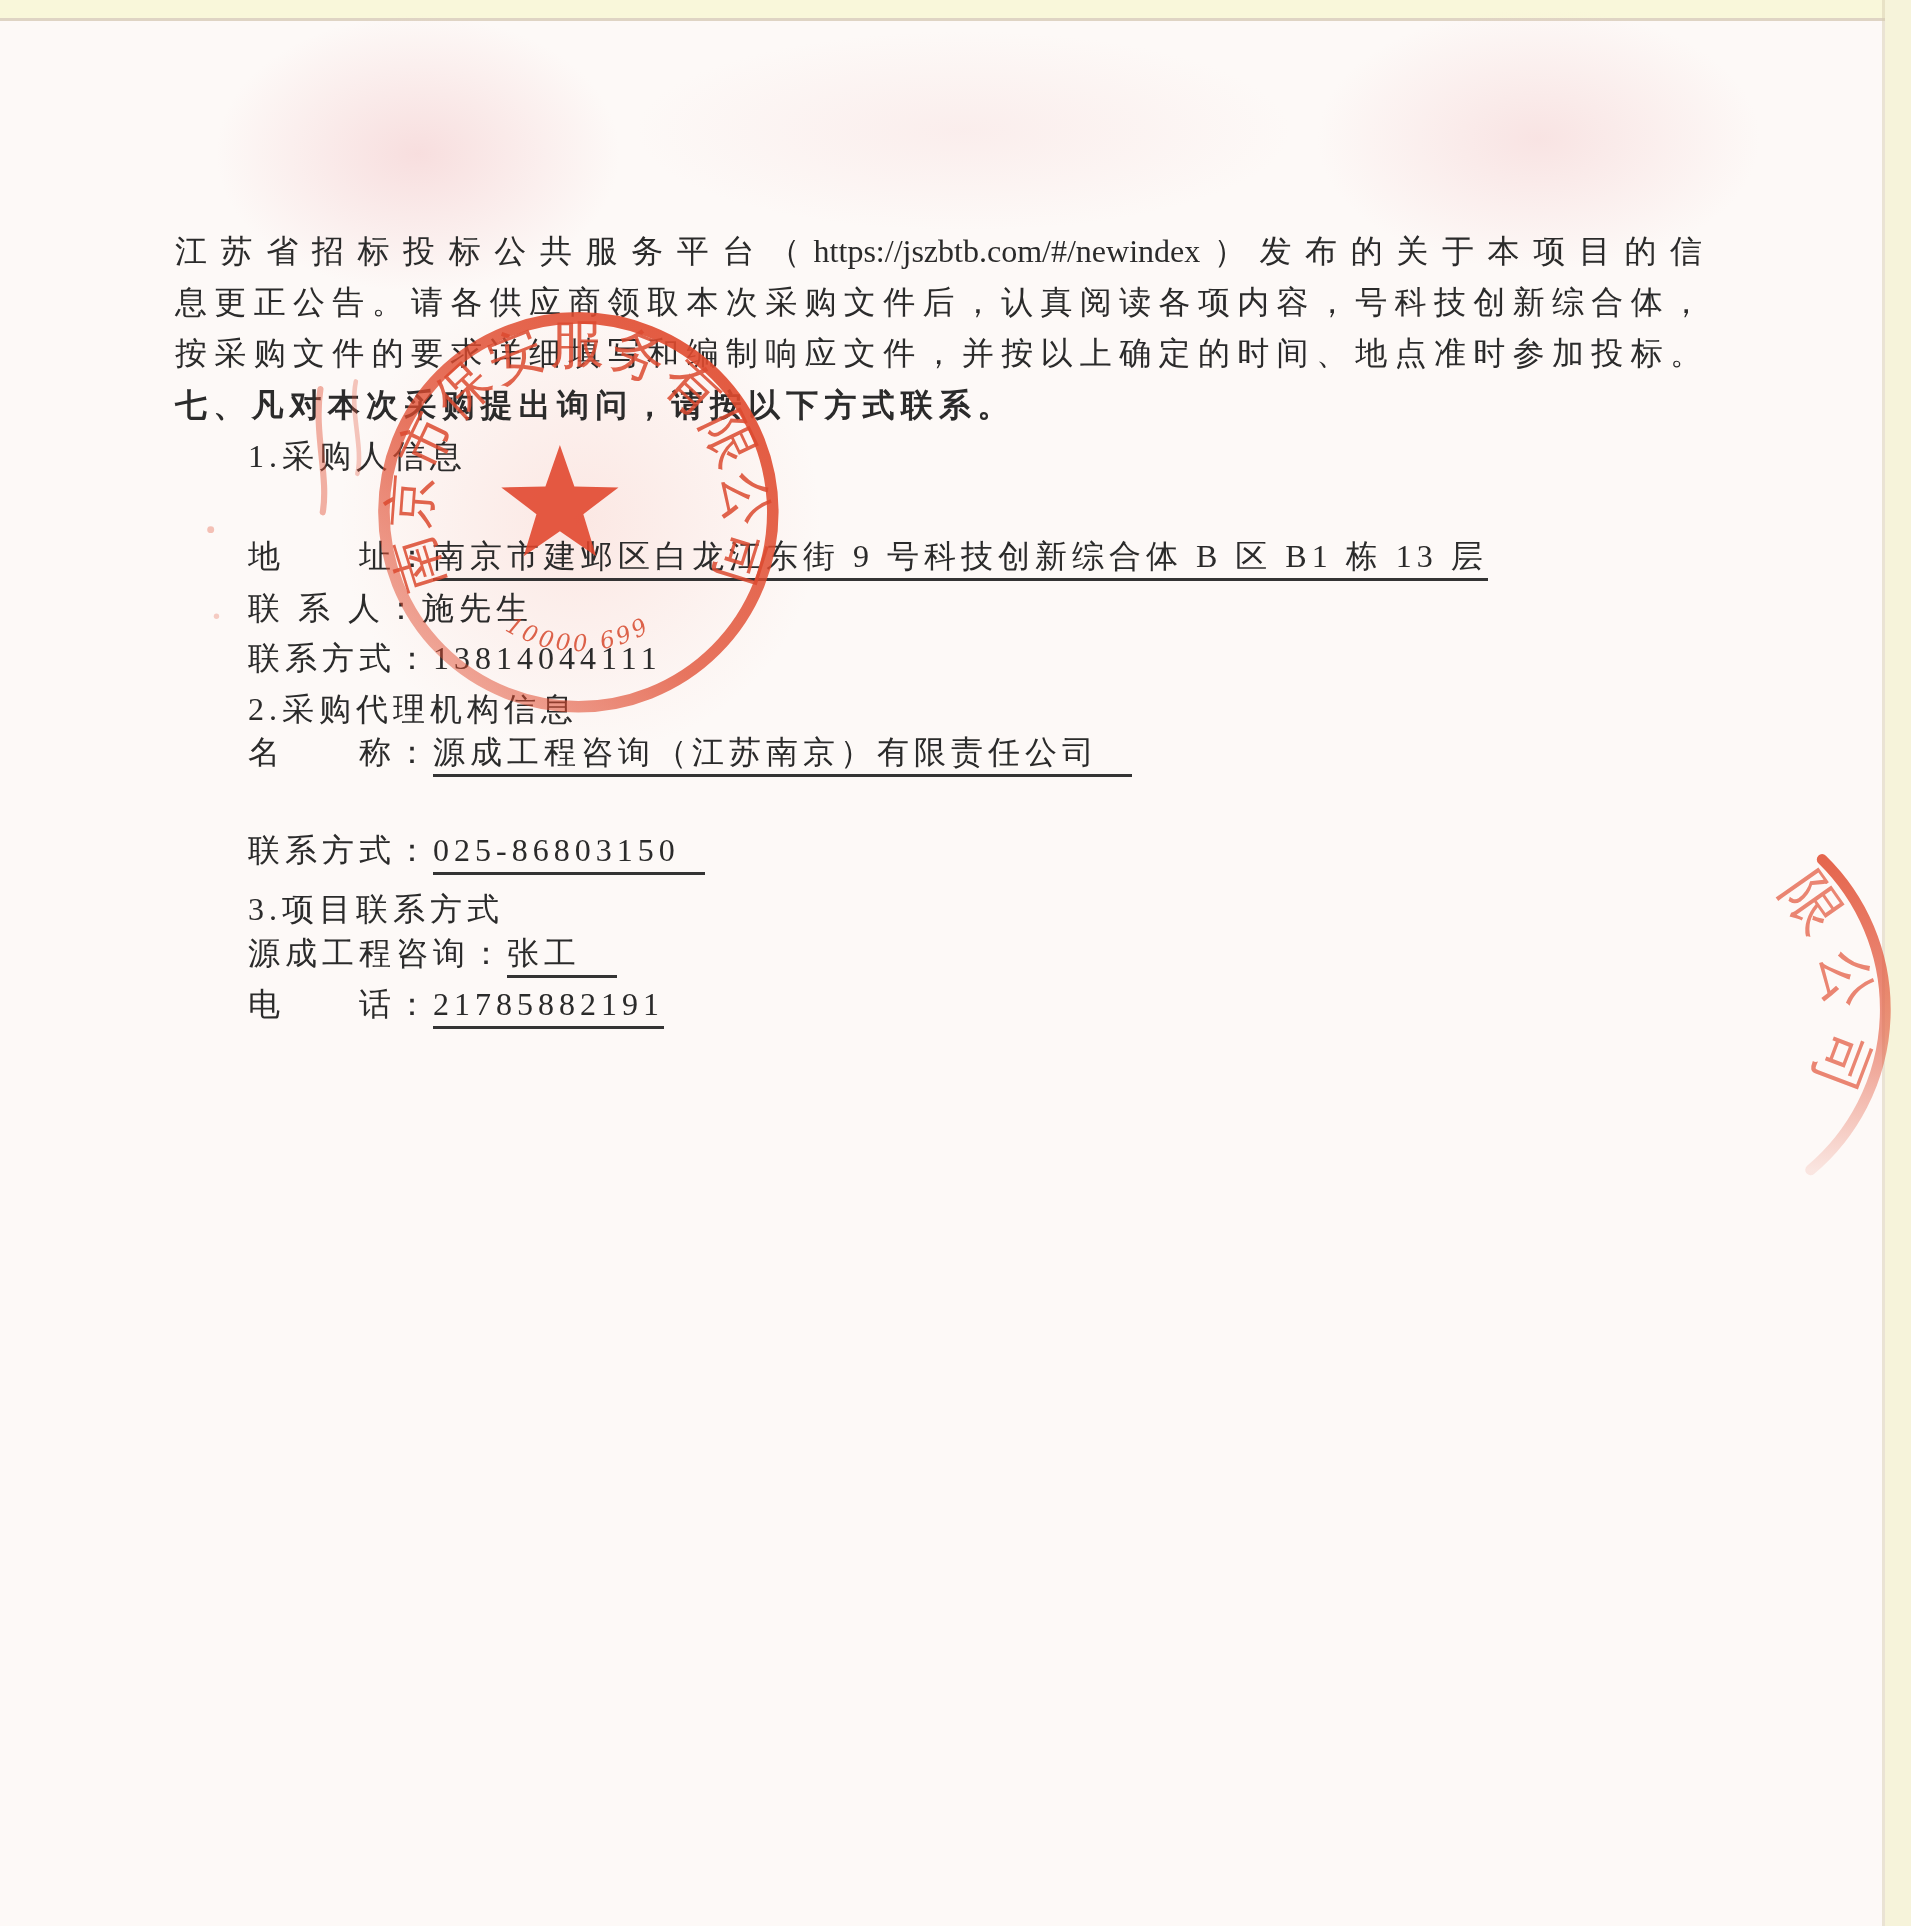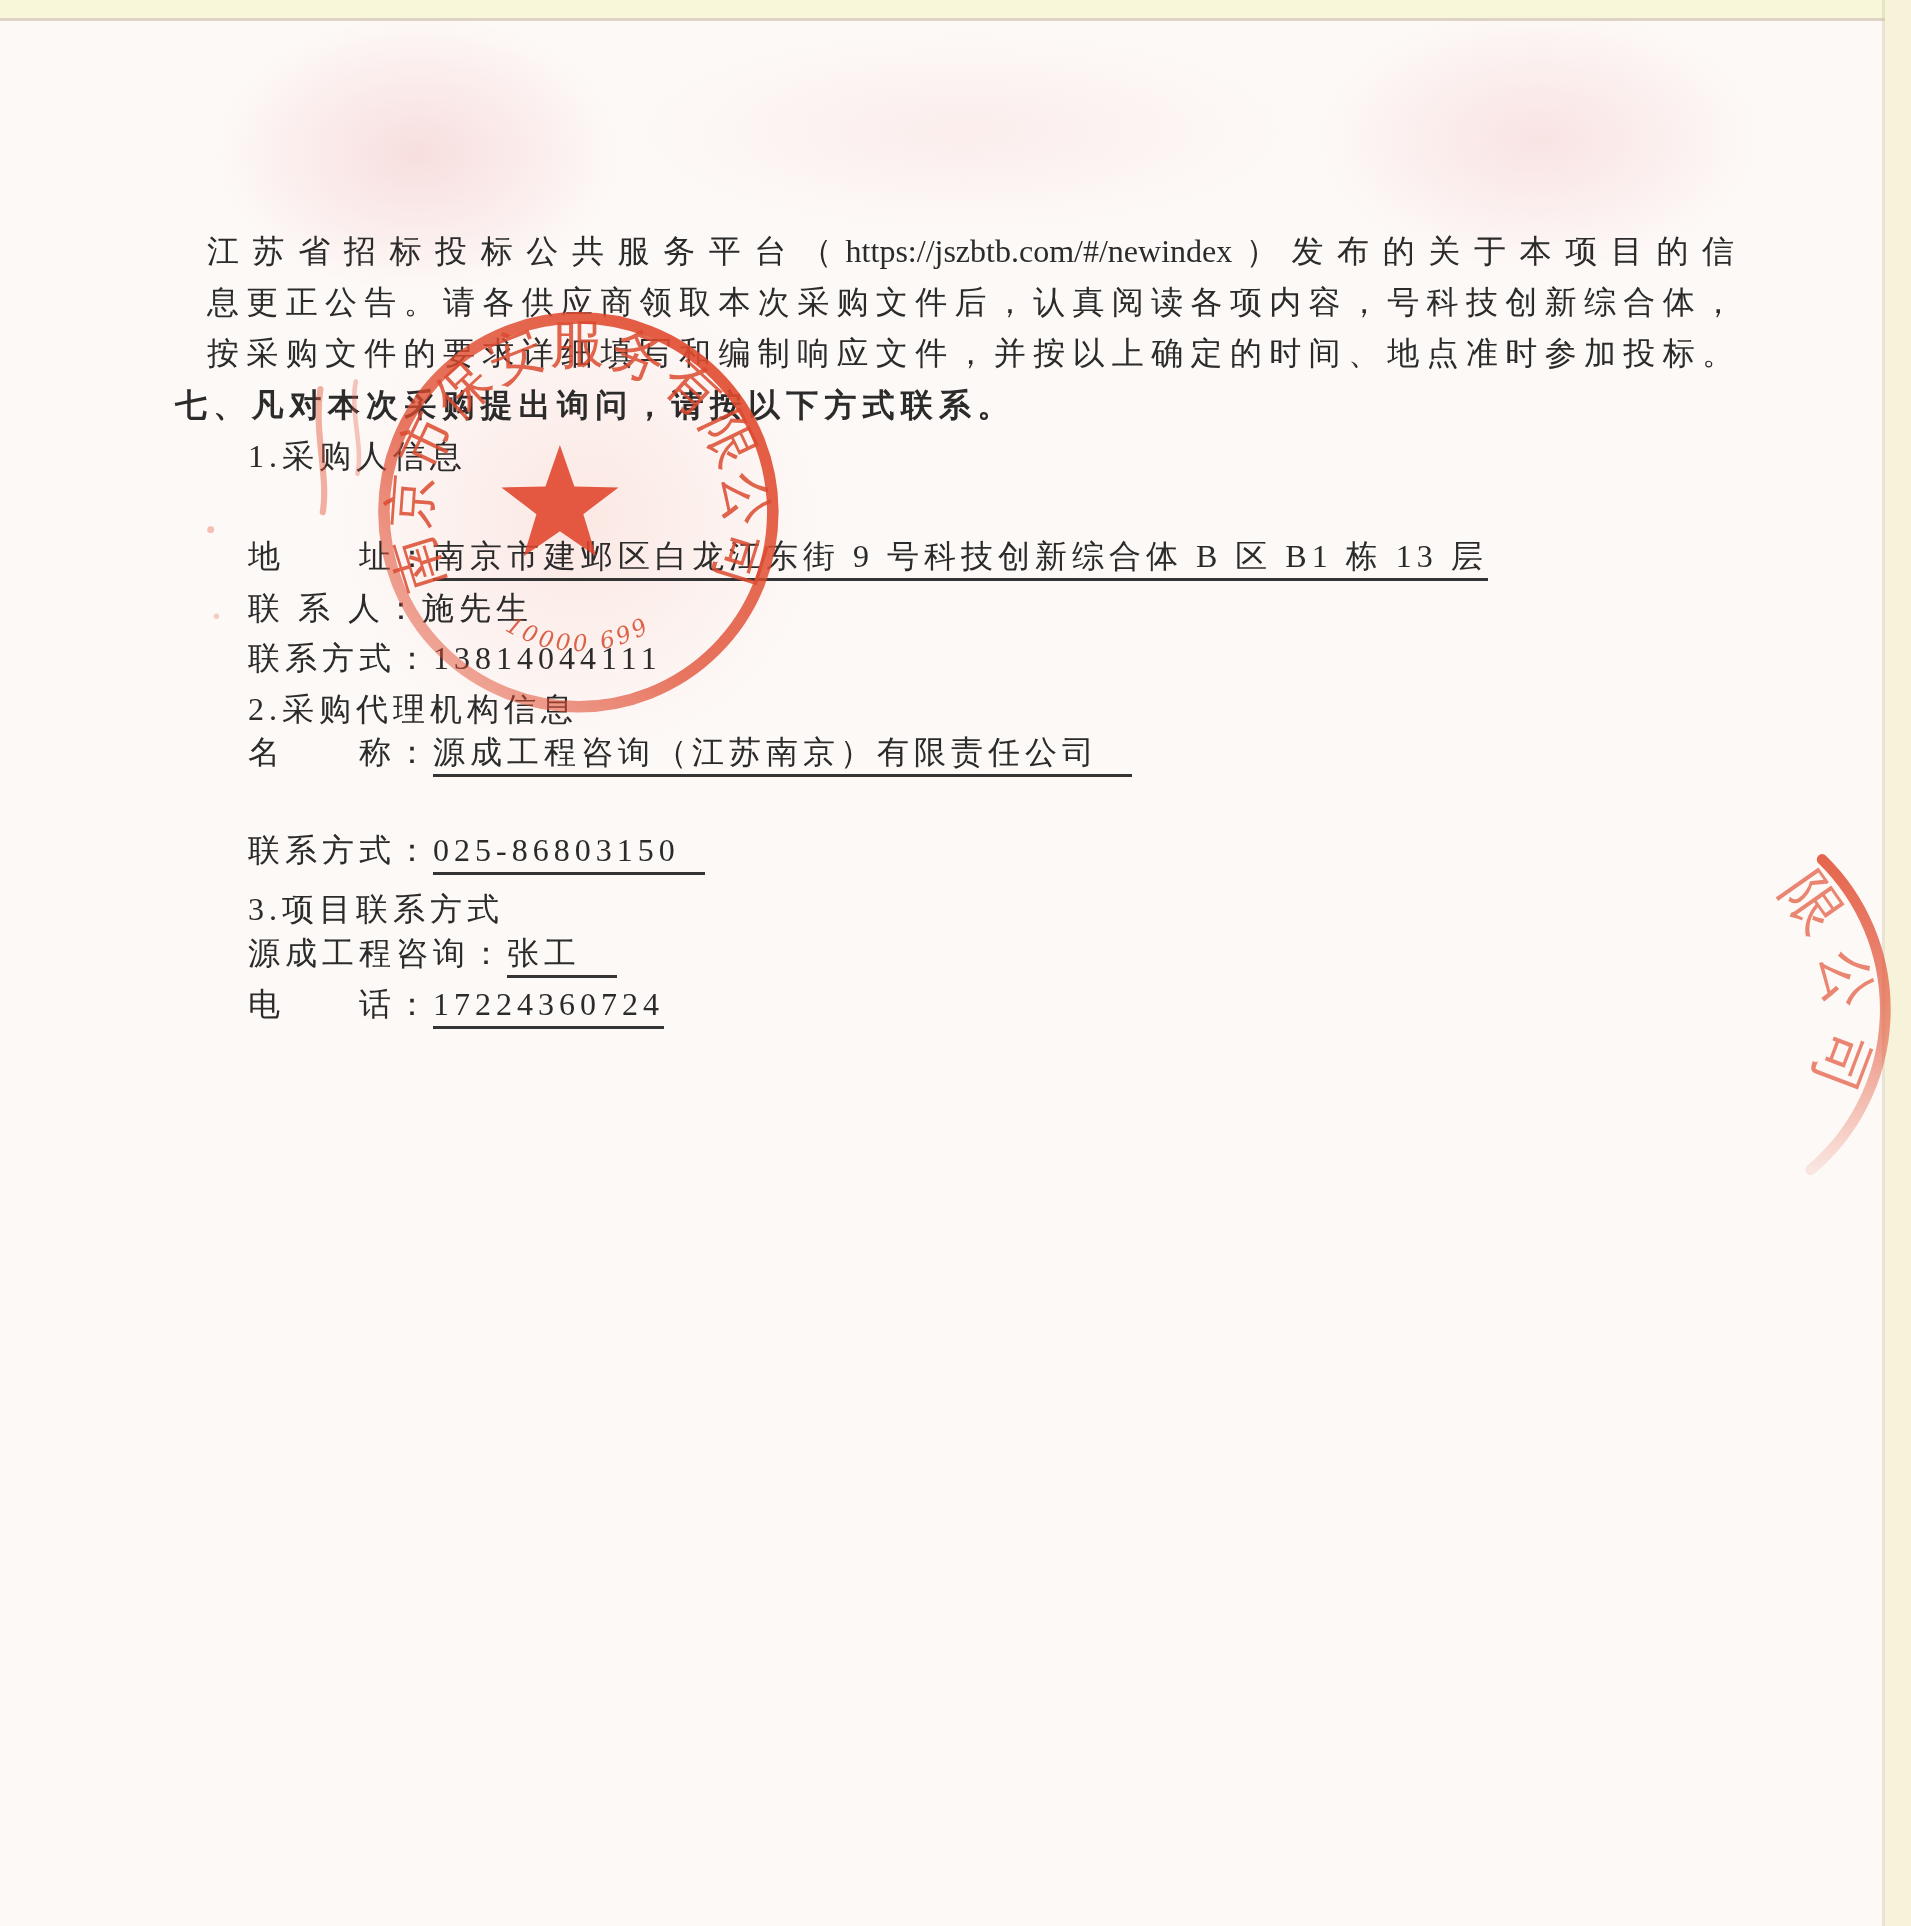--- a/index.html
+++ b/index.html
@@ -20,21 +20,21 @@
   .wash{position:absolute;border-radius:50%;pointer-events:none;}
   .wash1{left:216px;top:15.4px;width:404px;height:277px;background:radial-gradient(closest-side,rgba(243,200,202,.55),rgba(243,200,202,0));}
   .wash2{left:1317px;top:7.7px;width:443px;height:262px;background:radial-gradient(closest-side,rgba(244,206,207,.5),rgba(244,206,207,0));}
   .wash3{left:339px;top:285px;width:482px;height:470px;background:radial-gradient(closest-side,rgba(247,186,176,.28),rgba(247,186,176,0));}
   .wash4{left:636px;top:31px;width:655px;height:200px;background:radial-gradient(closest-side,rgba(246,216,216,.35),rgba(246,216,216,0));}
   
   .pline{
     position:absolute;left:175px;width:1527px;
     font-size:32px;line-height:1.15;white-space:nowrap;
   }
-  .just{text-align:justify;text-align-last:justify;white-space:normal;margin-left:32px;}
+  .just{text-align:justify;text-align-last:justify;white-space:normal;}
   .nojust{letter-spacing:6.2px;font-weight:bold;}
   .hline,.row{
     position:absolute;left:248px;
     font-size:32px;line-height:1.2;letter-spacing:5px;white-space:nowrap;
   }
   .val{display:inline-block;}
   .ul{border-bottom:3.5px solid #343434;padding-bottom:3.1px;}
   .seal-svg{position:absolute;pointer-events:none;}
   .s-main{left:193px;top:289px;}
   .s-part{left:1676px;top:817px;}
@@ -76,21 +76,21 @@
   </div>
   <div class="row" style="top:831px">
     <span class="lbl">联系方式：</span><span class="val ul" style="min-width:272px">025-86803150</span>
   </div>
 
   <div class="hline" style="top:890px">3.项目联系方式</div>
   <div class="row" style="top:934px">
     <span class="lbl">源成工程咨询：</span><span class="val ul" style="min-width:110px">张工</span>
   </div>
   <div class="row" style="top:985px">
-    <span class="lbl">电　　话：</span><span class="val ul" style="min-width:218px">17224360724</span>
+    <span class="lbl">电　　话：</span><span class="val ul" style="min-width:218px">21785882191</span>
   </div>
 
   <svg class="seal-svg s-main" width="636" height="462" viewBox="500 750 1650 1200">
     <defs>
       <linearGradient id="ringFade" gradientUnits="userSpaceOnUse" x1="1900" y1="900" x2="1100" y2="1780">
         <stop offset="0" stop-color="#e04a2e" stop-opacity="0.92"></stop>
         <stop offset="0.6" stop-color="#e04a2e" stop-opacity="0.75"></stop>
         <stop offset="1" stop-color="#e04a2e" stop-opacity="0.42"></stop>
       </linearGradient>
       <path id="arcTop" d="M 1162 1525 A 390 390 0 1 1 1838 1525" fill="none"></path>

